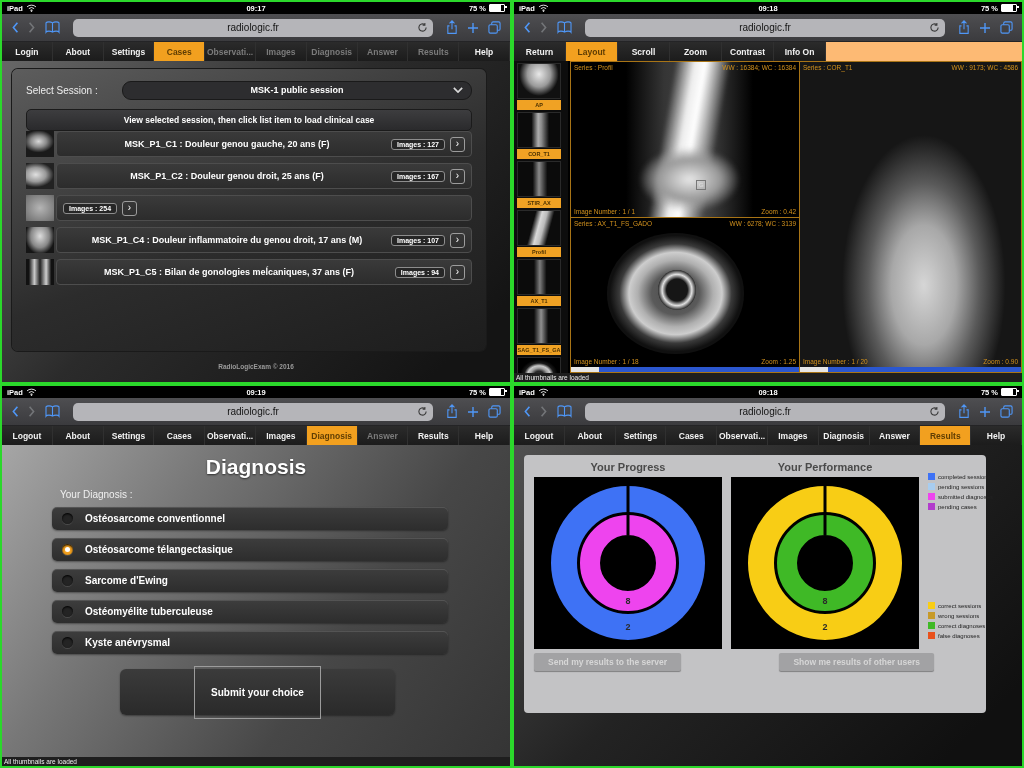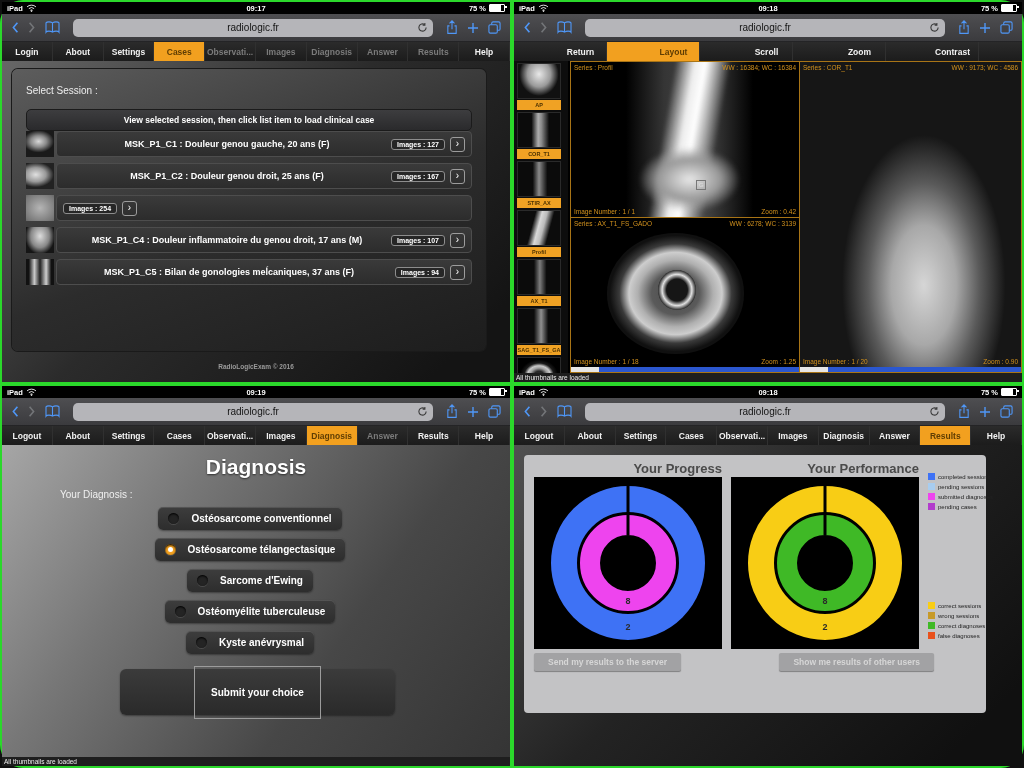--- a/index.html
+++ b/index.html
@@ -1,18 +1,18 @@
 <!DOCTYPE html>
 <html><head>
 <meta charset="utf-8">
 <style>
   html,body{margin:0;padding:0;background:#111;}
   .page{width:1024px;height:768px;box-sizing:border-box;background:#2bd82b;display:grid;
         grid-template-columns:508px 508px;grid-template-rows:380px 380px;gap:4px;padding:2px;
-        font-family:"Liberation Sans",sans-serif;border-radius:23px;}
+        font-family:"Liberation Sans",sans-serif;}
   .quad{position:relative;background:#000;overflow:hidden;}
 
   
   .sb{height:12px;background:#000;color:#fff;font-size:7.5px;font-weight:bold;display:flex;
       align-items:center;justify-content:space-between;padding:0 5px;position:relative;}
   .sb .time{position:absolute;left:0;right:0;text-align:center;}
   .sb-left,.sb-right{display:flex;align-items:center;gap:3px;z-index:1;}
   .batt{width:14px;height:6px;border:1px solid #fff;border-radius:1px;position:relative;display:inline-block;}
   .batt i{display:block;height:100%;width:75%;background:#fff;}
   .batt::after{content:'';position:absolute;right:-3px;top:1px;width:2px;height:2px;background:#fff;}
@@ -25,21 +25,21 @@
   .urlbar{flex:1;height:18px;background:#b5b5b9;border-radius:5px;display:flex;align-items:center;
           justify-content:center;color:#141414;font-size:10px;position:relative;margin:0 4px;}
   .urlbar .reload{position:absolute;right:5px;color:#3a3a3a;display:flex;}
 
   
   .tabs{height:20px;background:#fdba74;display:flex;}
   .tab{flex:1;display:flex;align-items:center;justify-content:center;font-size:8.5px;font-weight:bold;
        color:#f2f2f2;border-right:1px solid #303030;background:linear-gradient(#2b2b2b,#1b1b1b);cursor:pointer;}
   .tab.active{background:#f2a01f;color:#5f3d03;}
   .tab.off{color:#7b7b7b;}
-  .toolbar6 .tab{flex:0 0 51px;padding-left:41px;}
+  .toolbar6 .tab{flex:0 0 51px;}
 
   .content{position:absolute;top:59px;left:0;right:0;bottom:0;}
 
   
   .q1-bg{background:linear-gradient(135deg,#676767 0%,#2b2b2b 45%,#141414 90%);}
   .panel1{position:absolute;left:10px;right:24px;top:8px;height:282px;border-radius:6px;
           background:linear-gradient(160deg,#5d5d5d 0%,#2c2c2c 55%,#1d1d1d 100%);
           box-shadow:0 0 0 1px #1a1a1a;padding:12px 14px;box-sizing:border-box;}
   .sess-row{display:flex;align-items:center;height:18px;margin-bottom:10px;}
   .sess-label{color:#ededed;font-size:10px;width:96px;}
@@ -106,40 +106,40 @@
   .cor-img{position:absolute;inset:0;
            background:radial-gradient(42% 55% at 56% 72%,#d6d6d6 0%,#a8a8a8 35%,#5a5a5a 60%,#161616 88%),#000;}
   .statusline{position:absolute;left:0;right:0;bottom:0;height:9px;background:#1e1e1e;color:#efefef;
               font-size:6.5px;display:flex;align-items:center;padding-left:2px;z-index:4;}
 
   
   .q3-bg{background:linear-gradient(125deg,#a6a6a6 0%,#777 30%,#474747 65%,#343434 100%);}
   .diag-title{margin-top:10px;text-align:center;color:#fff;font-size:21px;font-weight:bold;
               text-shadow:0 1px 2px rgba(0,0,0,.6);}
   .diag-prompt{margin:10px 0 7px 58px;color:#f0f0f0;font-size:10px;}
-  .options{display:flex;flex-direction:column;gap:8px;margin:0 62px 0 50px;align-items:center;}
+  .options{display:flex;flex-direction:column;gap:8px;margin:0 62px 0 50px;}
   .option{height:23px;background:linear-gradient(#3d3d3d,#2d2d2d);border-radius:5px;display:flex;
           align-items:center;padding:0 10px;box-shadow:inset 0 1px 0 rgba(255,255,255,.12),0 1px 2px rgba(0,0,0,.4);cursor:pointer;}
   .radio{width:11px;height:11px;border-radius:50%;background:#242424;margin-right:12px;position:relative;
          box-shadow:inset 0 1px 2px #000,0 1px 0 rgba(255,255,255,.12);}
   .radio.selected{background:#f2a01f;}
   .radio.selected::after{content:'';position:absolute;left:3px;top:3px;width:5px;height:5px;border-radius:50%;background:#fff;}
   .option-label{color:#fff;font-weight:bold;font-size:10px;}
   .submit-wrap{margin:15px 115px 0 118px;height:46px;background:linear-gradient(#3b3b3b,#2a2a2a);border-radius:6px;
                display:flex;align-items:center;justify-content:center;box-shadow:0 1px 2px rgba(0,0,0,.4);}
   .submit-btn{border:1px solid #9c9c9c;padding:20px 16px;color:#fff;font-weight:bold;font-size:10px;
               background:transparent;cursor:pointer;}
 
   
   .q4-bg{background:linear-gradient(135deg,#515151 0%,#232323 45%,#101010 90%);}
   .panel4{position:absolute;left:10px;top:10px;width:462px;height:258px;background:#c3c3c5;border-radius:4px;
           box-sizing:border-box;padding:6px 4px 0 10px;}
   .charts-row{display:flex;}
   .chart-col{width:188px;margin-right:9px;}
-  .chart-title{text-align:right;color:#4a4a4a;font-weight:bold;font-size:13px;height:16px;}
+  .chart-title{text-align:center;color:#4a4a4a;font-weight:bold;font-size:11px;height:16px;}
   .chart-box{width:188px;height:172px;background:#000;}
   .donut{width:188px;height:172px;display:block;}
   .donut text{font-family:"Liberation Sans",sans-serif;font-size:9px;font-weight:bold;fill:#2a2a2a;text-anchor:middle;}
   .legend-col{flex:1;padding-top:12px;min-width:58px;}
   .legend-group{display:flex;flex-direction:column;gap:3px;}
   .legend-group.second{margin-top:92px;}
   .legend-item{display:flex;align-items:center;gap:3px;}
   .swatch{width:7px;height:7px;flex:0 0 7px;}
   .legend-label{font-size:6px;color:#222;white-space:nowrap;}
   .buttons-row{display:flex;justify-content:space-between;gap:24px;margin-top:4px;width:400px;}
@@ -240,20 +240,28 @@
           <span>Results</span>
         </div>
         <div class="tab on">
           <span>Help</span>
         </div>
       </div>
     <div class="content q1-bg">
       <div class="panel1">
         <div class="sess-row">
           <span class="sess-label">Select Session :</span>
+          <div class="dropdown">
+            <span>MSK-1 public session</span>
+            <span class="chev">
+                <svg width="10" height="6" viewBox="0 0 12 7">
+                  <path d="M1 1l5 5 5-5" fill="none" stroke="currentColor" stroke-width="2"></path>
+                </svg>
+              </span>
+          </div>
         </div>
         <div class="viewbtn">View selected session, then click list item to load clinical case</div>
         <div class="cases">
 
         <div class="case-row">
             <div class="case-thumb t1"></div>
             <div class="case-box">
               <span class="case-title">MSK_P1_C1 : Douleur genou gauche, 20 ans (F)</span>
               <span class="case-badge">Images : 127</span>
               <span class="case-chev">›</span>

